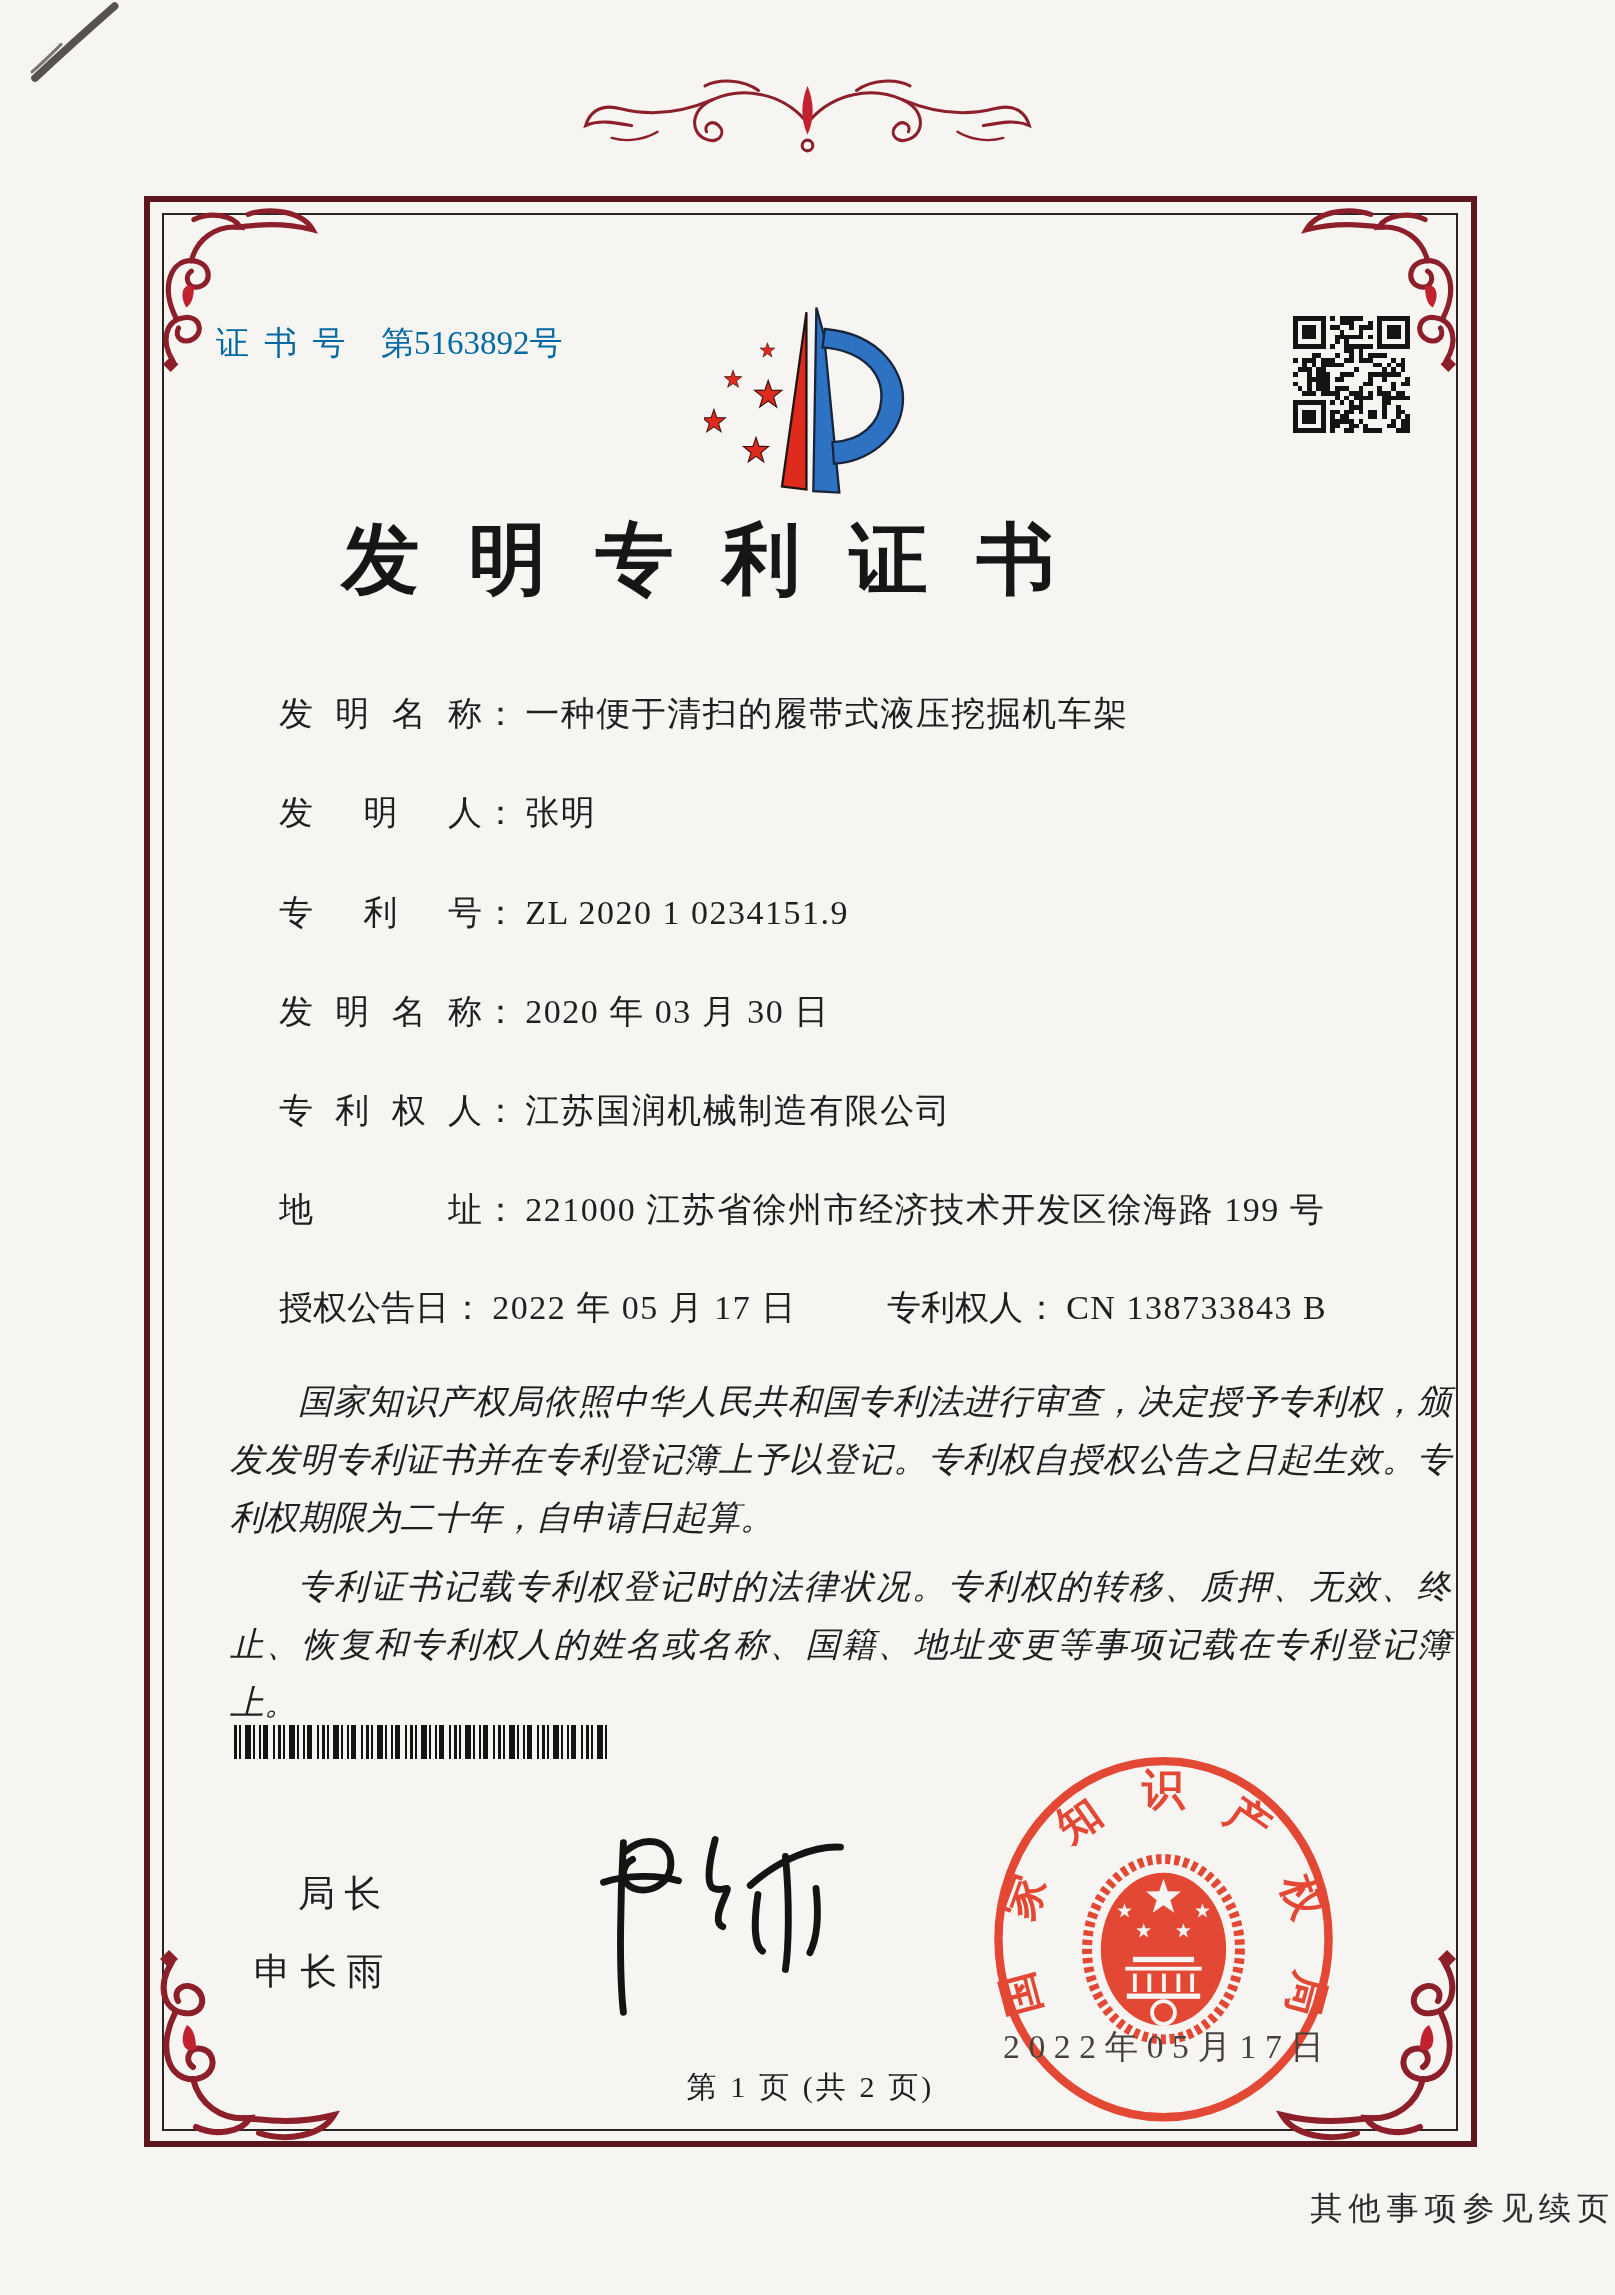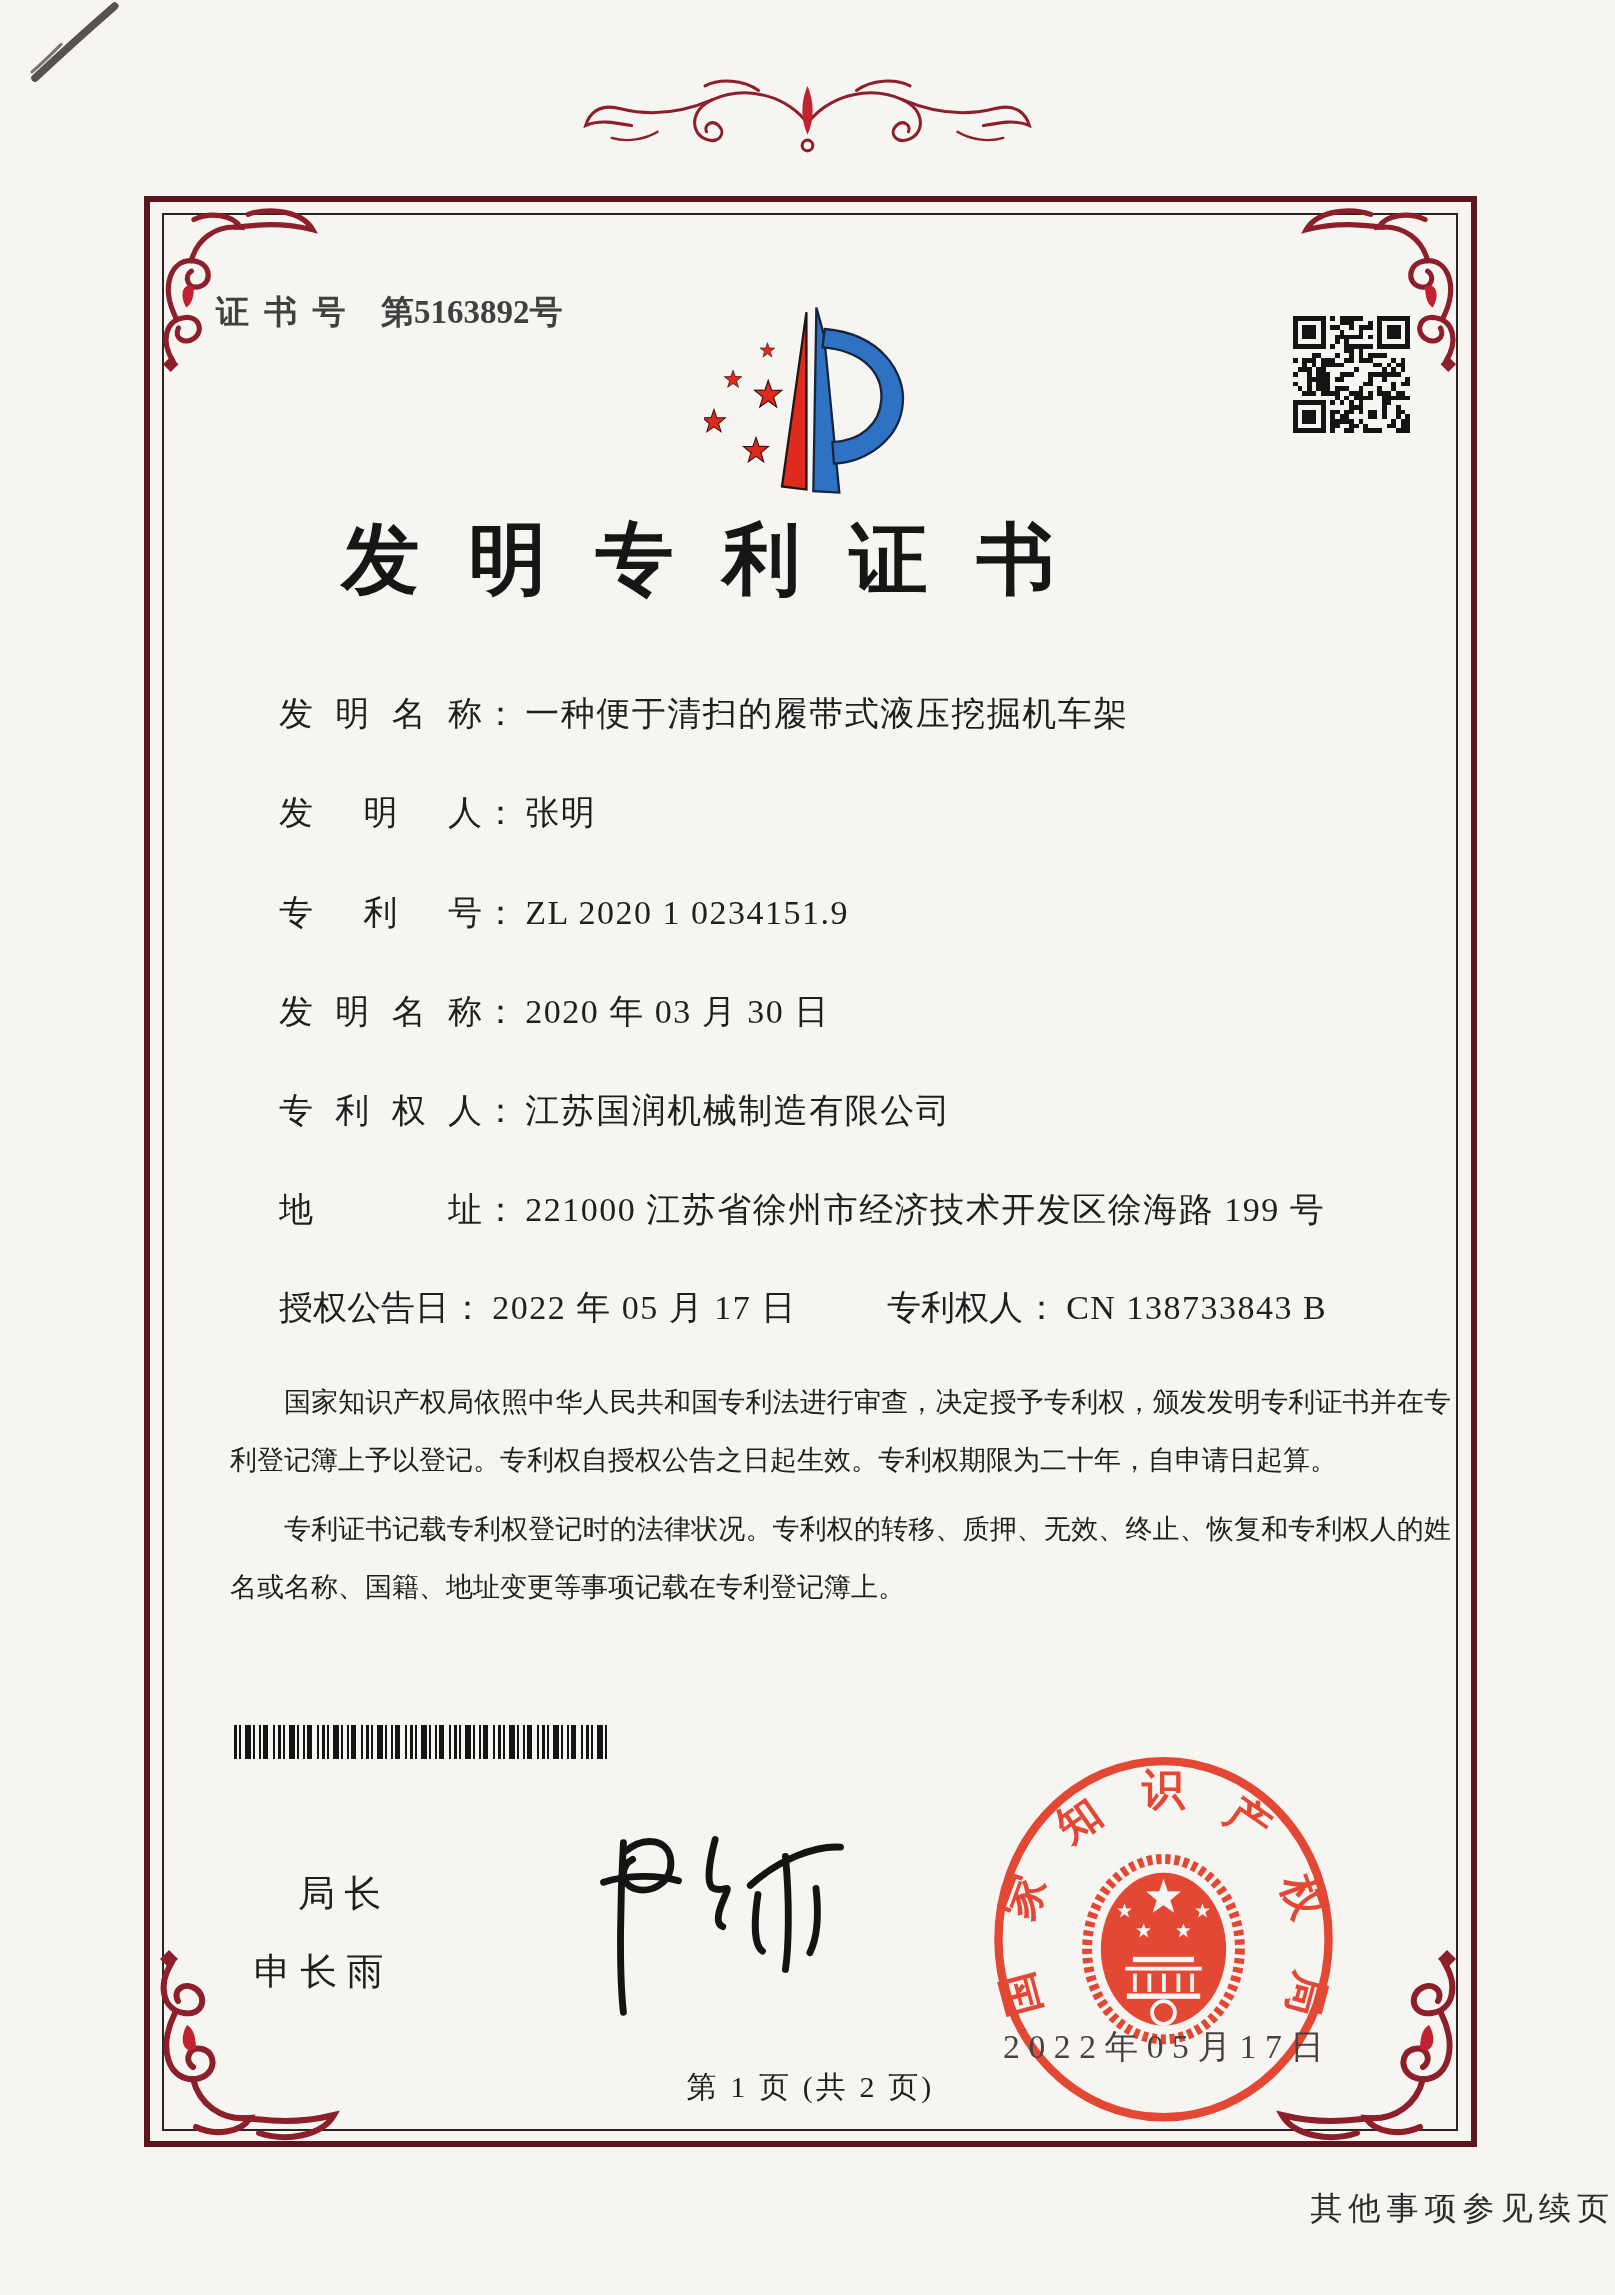--- a/index.html
+++ b/index.html
@@ -16,42 +16,42 @@
     position:absolute;left:144px;top:196px;width:1333px;height:1951px;
     border:6.9px solid #5c161d;box-sizing:border-box;
   }
   .border-inner{
     position:absolute;left:162px;top:213px;width:1296px;height:1918px;
     border:2.3px solid #2a2522;box-sizing:border-box;
   }
   .ornament{position:absolute;pointer-events:none;}
   
   .cert-no{
-    position:absolute;left:216px;top:290px;
-    font-size:33px;color:#404040;font-weight:bold;
+    position:absolute;left:216px;top:321px;
+    font-size:33px;color:#0369a1;
   }
   .cert-no .lab{letter-spacing:15.3px;margin-right:20px;}
   .logo{position:absolute;left:704px;top:303px;}
   .qr{position:absolute;left:1293px;top:316px;width:117px;height:117px;}
   .title{
     position:absolute;left:0;top:508px;width:1396px;
     text-align:center;font-size:78px;font-weight:700;
     letter-spacing:49px;padding-left:49px;box-sizing:border-box;
     color:#161616;
   }
   
   .frow{position:absolute;left:231px;width:1224px;font-size:34px;white-space:nowrap;margin-left:48px;}
   .flabel{display:inline-block;width:203px;text-align:justify;text-align-last:justify;vertical-align:bottom;}
   .fcolon{display:inline-block;margin:0 7.7px 0 1.5px;}
   .fvalue{letter-spacing:1.5px;}
   .grant2{position:absolute;left:608px;top:0;white-space:nowrap;}
   
   .body-text{
     position:absolute;left:230px;top:1373px;width:1221px;
-    font-size:27px;line-height:58px;text-align:justify;
+    font-size:34px;line-height:58px;text-align:justify;font-style:italic;
   }
   .body-text p{margin:0 0 10.7px 0;text-indent:2em;}
   
   .barcode{
     position:absolute;left:234px;top:1725px;width:373px;height:34px;
     background:repeating-linear-gradient(90deg,
       #141414 0 3.1px,transparent 3.1px 5.4px,
       #141414 5.4px 6.9px,transparent 6.9px 11.5px,
       #141414 11.5px 17px,transparent 17px 19px,
       #141414 19px 20.7px,transparent 20.7px 25px,

